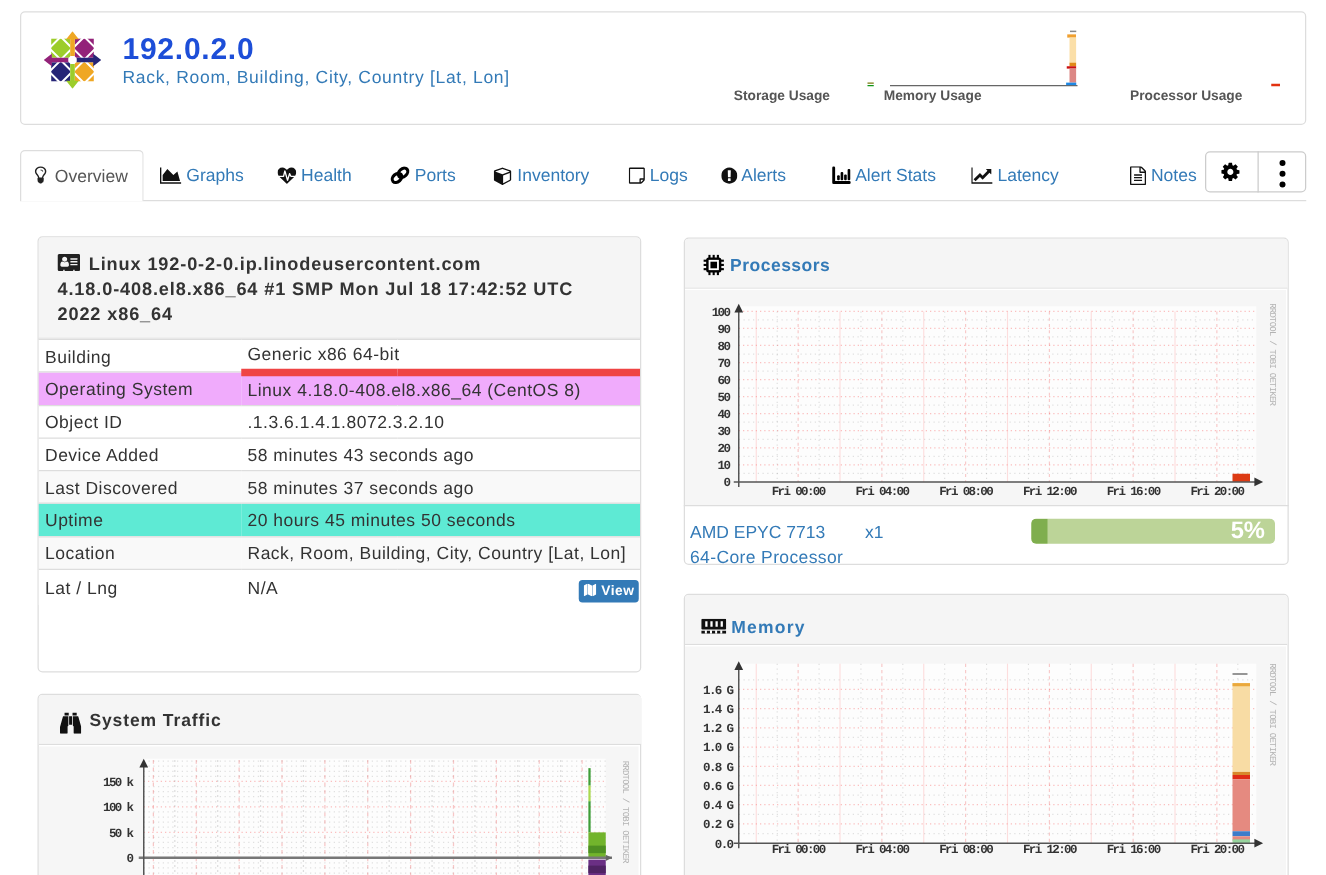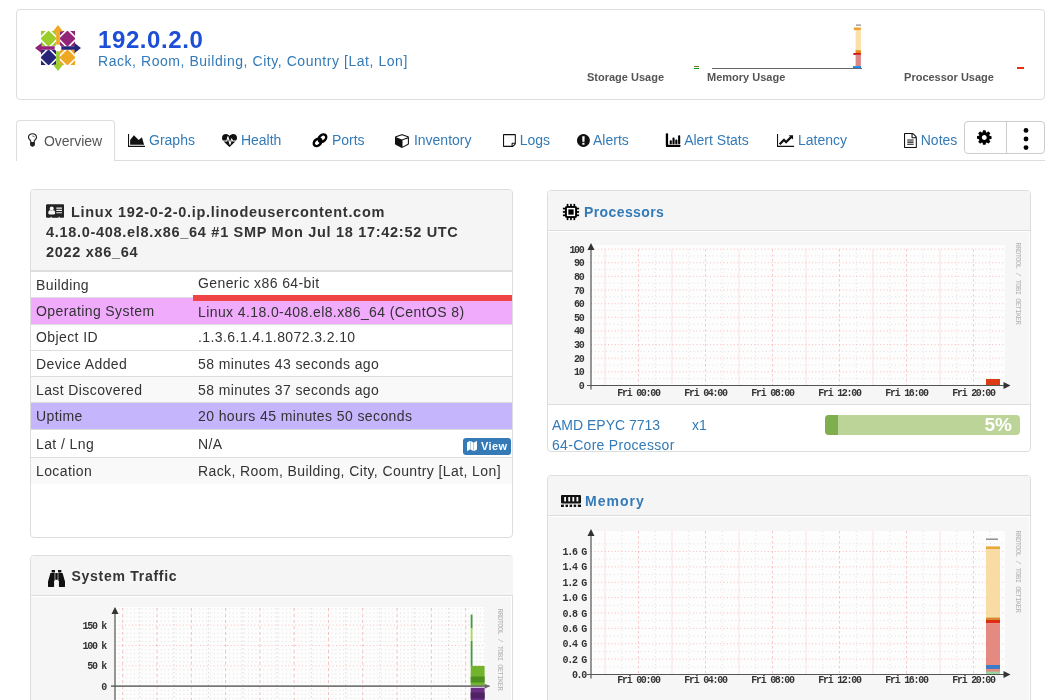--- a/index.html
+++ b/index.html
@@ -136,35 +136,35 @@
           <td colspan="2" style="padding:2px 5px;border-top:1px solid #ddd">.1.3.6.1.4.1.8072.3.2.10</td>
         </tr>
 <tr style="background:#fff;height:26.3px">
           <td style="padding:2px 5px;border-top:1px solid #ddd;width:162px">Device Added</td>
           <td colspan="2" style="padding:2px 5px;border-top:1px solid #ddd">58 minutes 43 seconds ago</td>
         </tr>
 <tr style="background:#f9f9f9;height:26.3px">
           <td style="padding:2px 5px;border-top:1px solid #ddd;width:162px">Last Discovered</td>
           <td colspan="2" style="padding:2px 5px;border-top:1px solid #ddd">58 minutes 37 seconds ago</td>
         </tr>
-<tr style="background:#c4b5fd;height:26.3px">
+<tr style="background:#5eead4;height:26.3px">
           <td style="padding:2px 5px;border-top:1px solid #ddd;width:162px">Uptime</td>
           <td colspan="2" style="padding:2px 5px;border-top:1px solid #ddd">20 hours 45 minutes 50 seconds</td>
+        </tr>
+<tr style="background:#f9f9f9;height:26.3px">
+          <td style="padding:2px 5px;border-top:1px solid #ddd;width:162px">Location</td>
+          <td colspan="2" style="padding:2px 5px;border-top:1px solid #ddd">Rack, Room, Building, City, Country [Lat, Lon]</td>
         </tr>
 <tr style="background:#fff;height:28.4px">
           <td style="padding:2px 5px;border-top:1px solid #ddd;width:162px">Lat / Lng</td>
           <td style="padding:2px 5px;border-top:1px solid #ddd">N/A</td>
           <td style="padding:2px 1px 2px 5px;border-top:1px solid #ddd;text-align:right"><span style="display:inline-block;background:#337ab7;color:#fff;border-radius:3px;margin-top:6px;padding:2.5px 3.5px 3px;font-size:11px;font-weight:bold"><svg style="vertical-align:-1px;margin-right:1px" width="10.0" height="10" viewBox="0 0 1792 1792">
                 <path fill="#fff" transform="translate(0,1536) scale(1,-1)" d="M512 1536q13 0 22.5 -9.5t9.5 -22.5v-1472q0 -20 -17 -28l-480 -256q-7 -4 -15 -4q-13 0 -22.5 9.5t-9.5 22.5v1472q0 20 17 28l480 256q7 4 15 4zM1760 1536q13 0 22.5 -9.5t9.5 -22.5v-1472q0 -20 -17 -28l-480 -256q-7 -4 -15 -4q-13 0 -22.5 9.5t-9.5 22.5v1472
 q0 20 17 28l480 256q7 4 15 4zM640 1536q8 0 14 -3l512 -256q18 -10 18 -29v-1472q0 -13 -9.5 -22.5t-22.5 -9.5q-8 0 -14 3l-512 256q-18 10 -18 29v1472q0 13 9.5 22.5t22.5 9.5z"></path>
               </svg> View</span></td>
-        </tr>
-<tr style="background:#f9f9f9;height:26.3px">
-          <td style="padding:2px 5px;border-top:1px solid #ddd;width:162px">Location</td>
-          <td colspan="2" style="padding:2px 5px;border-top:1px solid #ddd">Rack, Room, Building, City, Country [Lat, Lon]</td>
         </tr>
 </tbody>
     </table>
   </div>
 <div class="panel" style="left:547px;top:190px;width:484px;height:262px"></div>
 <div class="abs phead" style="left:548px;top:191px;width:482px;height:40px"></div>
 <div class="abs" style="left:584px;top:203.8px;font-size:14px;letter-spacing:0.4px;font-weight:bold;color:#337ab7">Processors</div>
 <div class="abs" style="left:561.5px;top:202.8px"><svg width="18" height="18" viewBox="0 0 16 16">
       <g fill="#000">
         <rect x="4.2" y="0.8" width="1.5" height="2.5"></rect>

